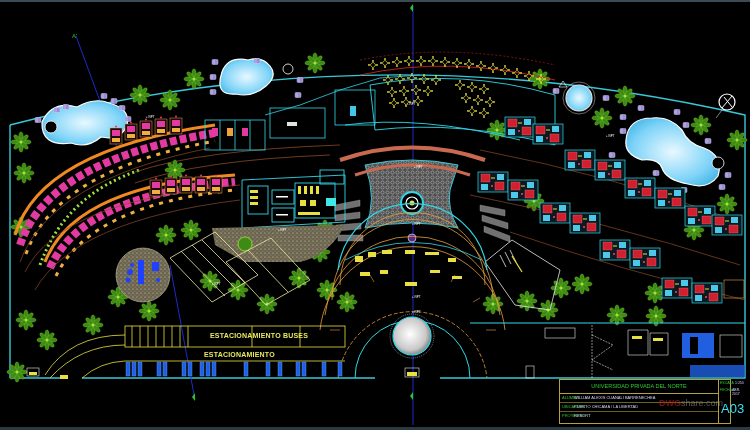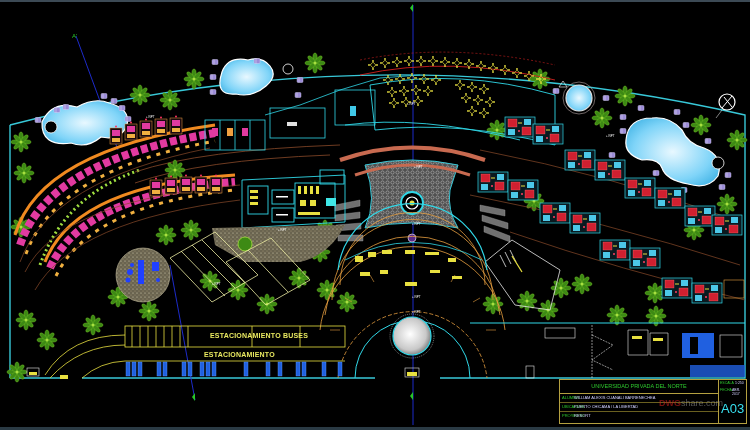--- a/index.html
+++ b/index.html
@@ -1,21 +1,21 @@
 <!DOCTYPE html>
 <html><head>
 <meta charset="utf-8">
 <style>
   html,body{margin:0;padding:0;background:#000;}
   body{width:750px;height:430px;overflow:hidden;position:relative;font-family:"Liberation Sans",sans-serif;}
   .topbar{position:absolute;left:0;top:0;width:750px;height:2px;background:#3c4a55;}
   .bottombar{position:absolute;left:0;top:427px;width:750px;height:3px;background:#2a3a44;}
   svg.plan{position:absolute;left:0;top:0;}
   .lbl{position:absolute;color:#e8e860;font-size:7px;font-weight:bold;letter-spacing:0.2px;white-space:nowrap;}
-  .titleblock{position:absolute;left:559px;top:379px;width:188px;height:45px;border:1px solid #b4a040;box-sizing:border-box;}
+  .titleblock{position:absolute;left:559px;top:379px;width:172px;height:45px;border:1px solid #b4a040;box-sizing:border-box;}
   .tb-title{position:absolute;left:0;top:0;width:158px;height:13px;border-bottom:1px solid #b4a040;color:#2ec82e;font-size:5.5px;text-align:center;line-height:13px;}
   .tb-row{position:absolute;left:0;width:158px;height:8px;border-bottom:1px solid #6a6020;font-size:4px;line-height:8px;}
   .tb-key{position:absolute;left:2px;color:#2ec82e;}
   .tb-val{position:absolute;left:14px;color:#d0d0ff;}
   .tb-side{position:absolute;left:158px;top:0;width:29px;height:43px;border-left:1px solid #b4a040;}
   .tb-scale{position:absolute;left:1px;font-size:3.5px;color:#2ec82e;}
   .tb-sheet{position:absolute;left:2px;top:21px;font-size:13px;color:#38e0f0;}
   .watermark{position:absolute;left:647px;top:398px;font-size:9px;color:#9a9a9a;opacity:0.55;}
   .watermark b{color:#d02020;font-weight:bold;padding-left:12px;}
 </style>

